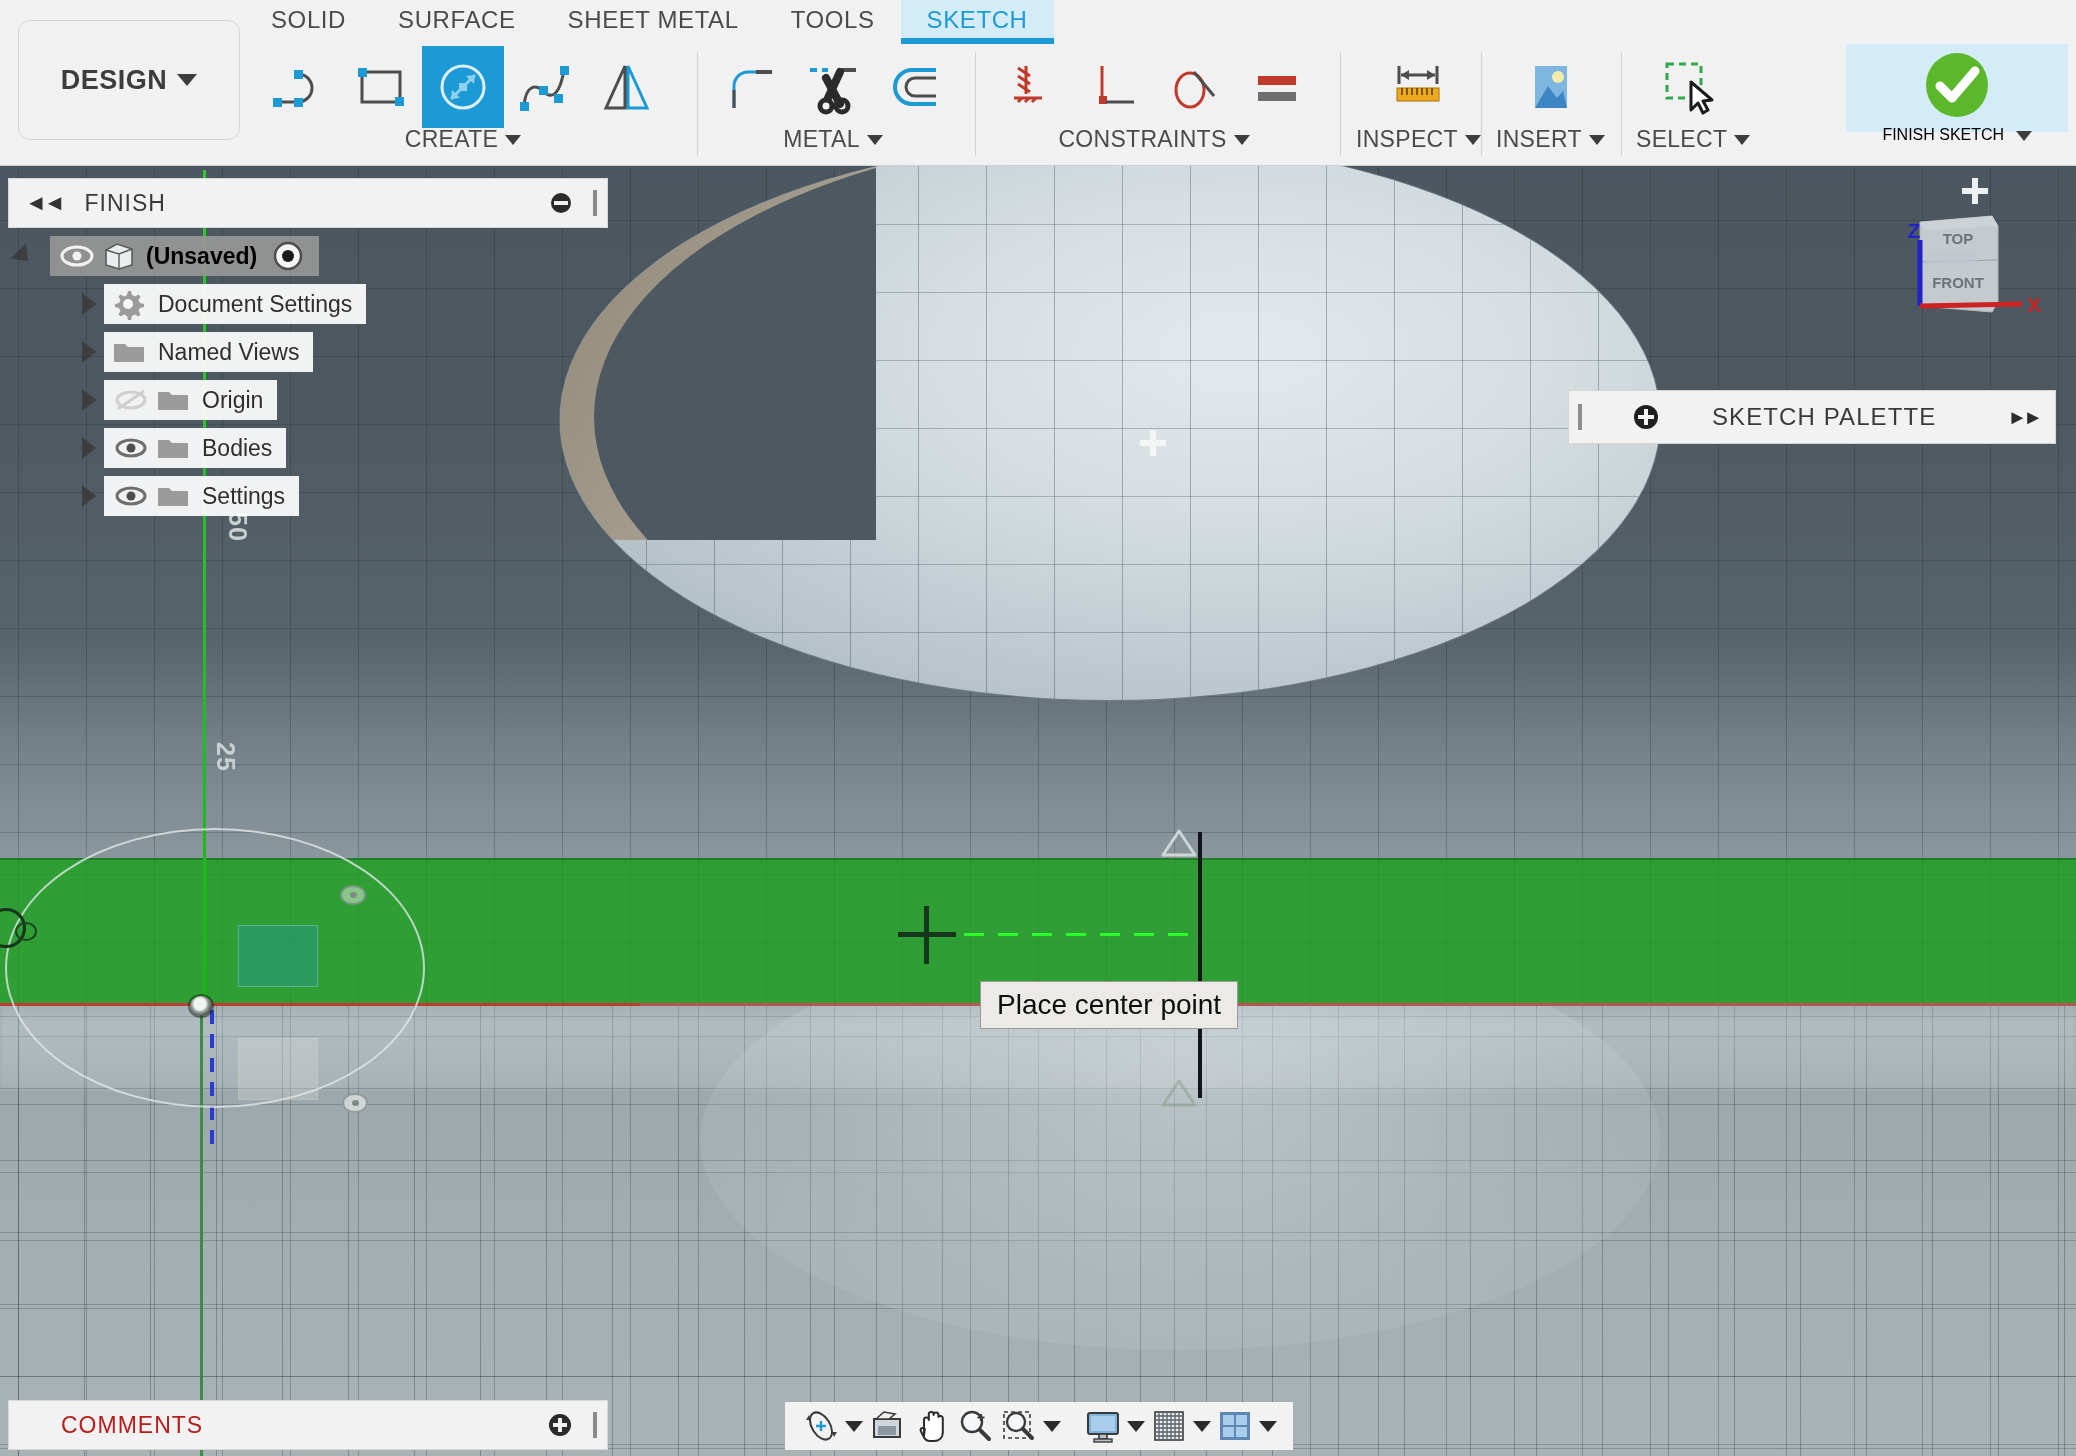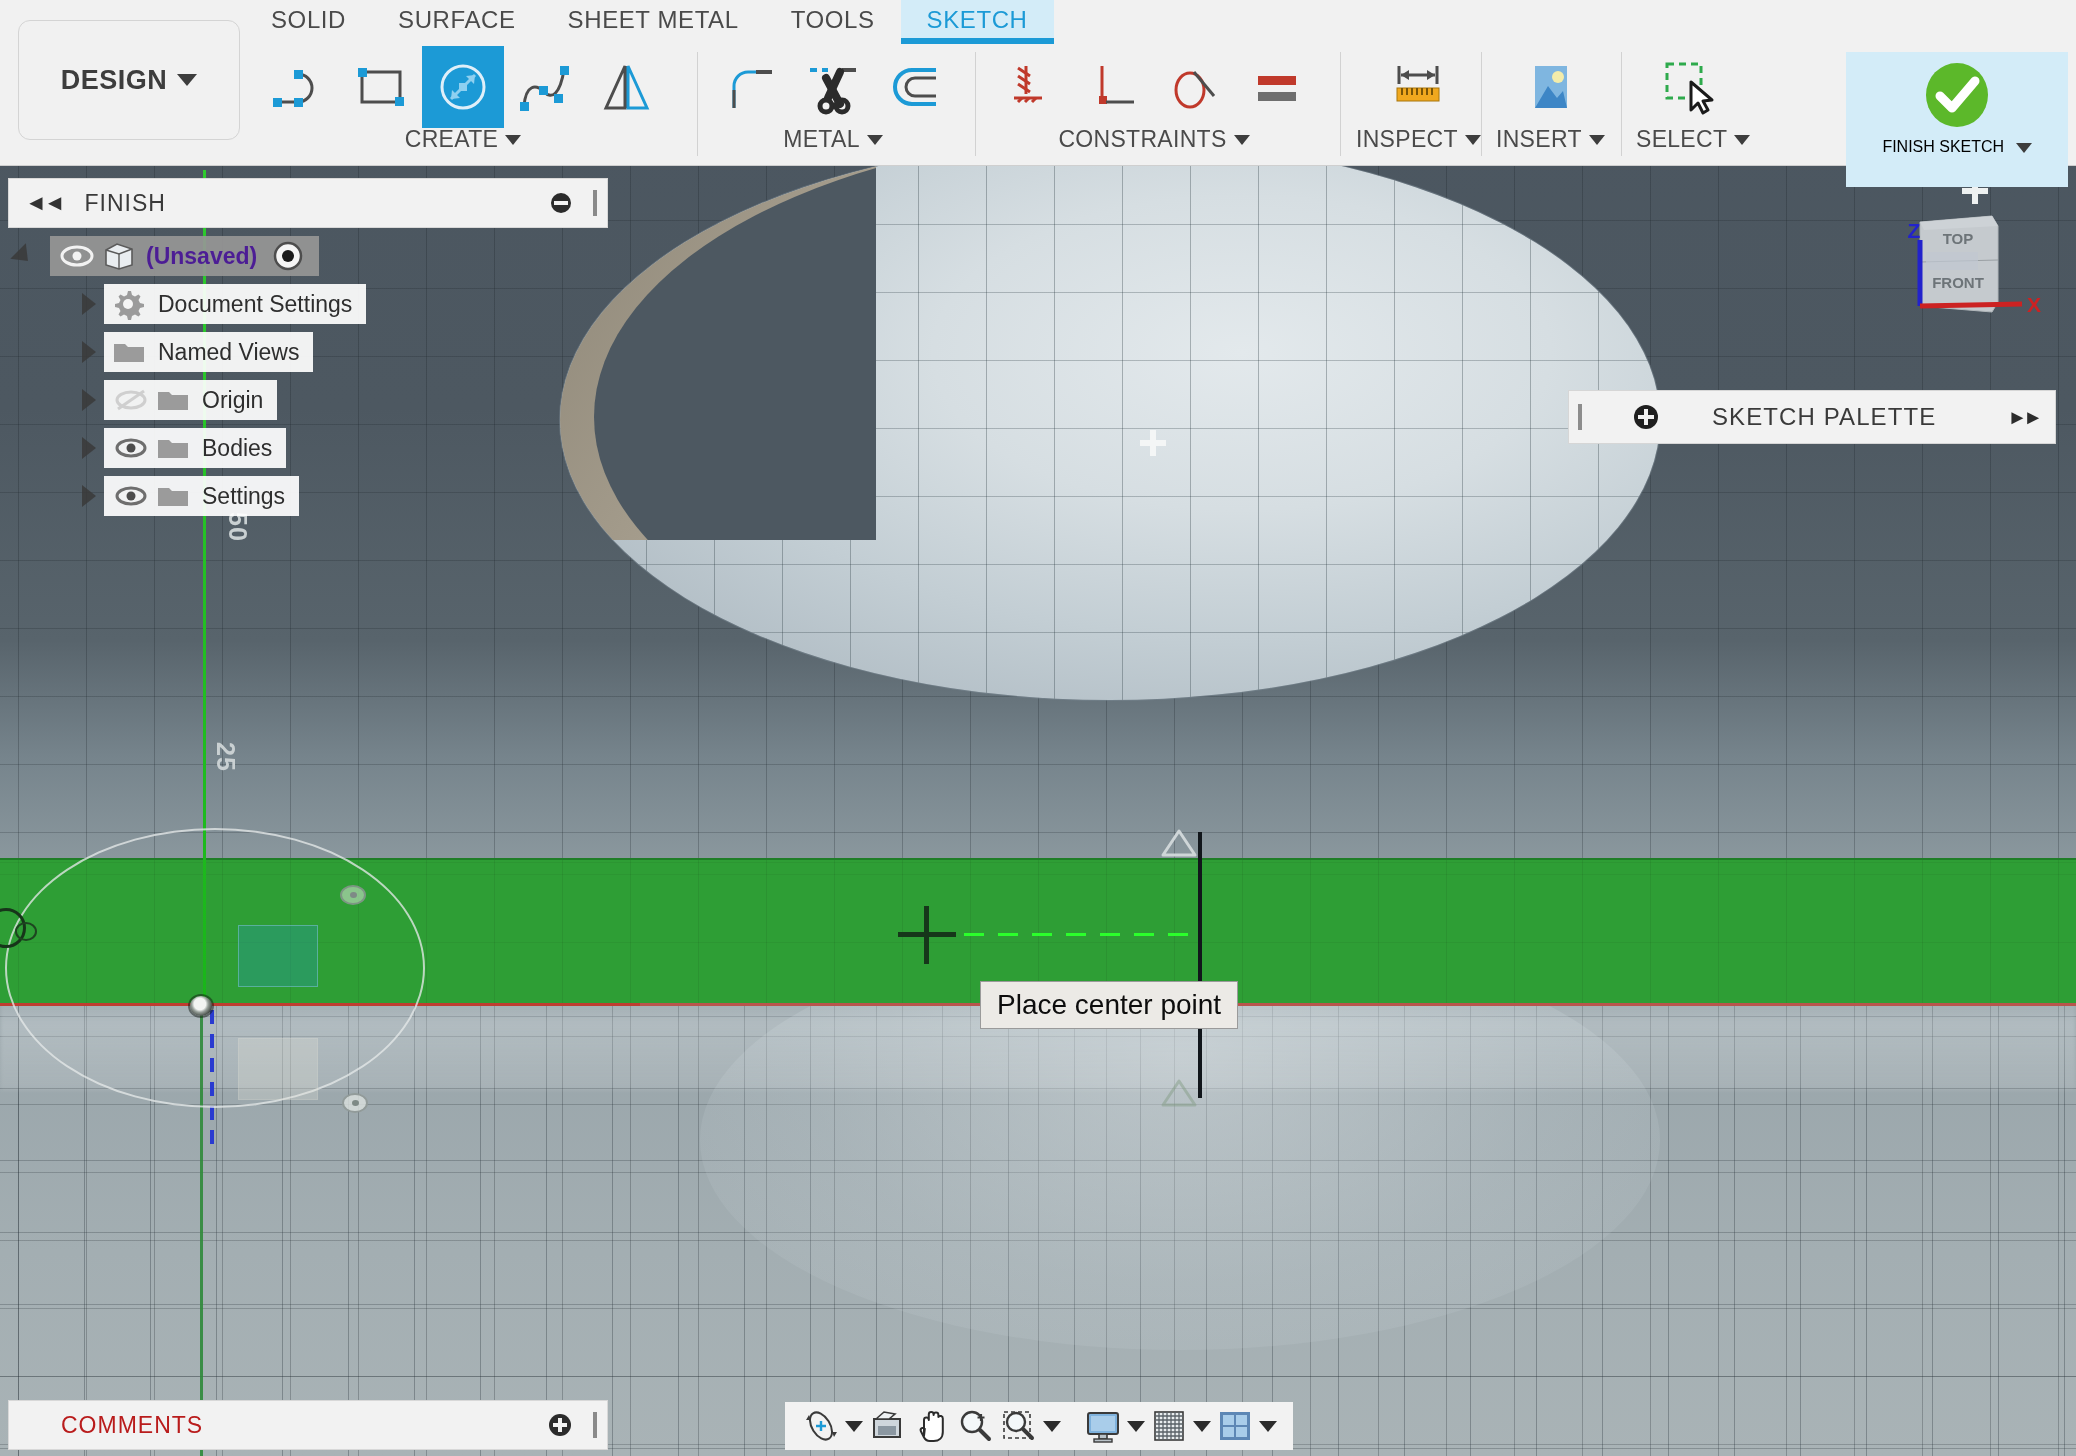--- a/index.html
+++ b/index.html
@@ -204,42 +204,42 @@
                box-shadow: inset 0 -6px 0 #1c9ad6; }
 
   
   .pgroup{ position:absolute; top:44px; height:122px; display:flex; flex-direction:column; align-items:center;}
   .pgroup .icons{ display:flex; align-items:center; gap:0px; height:86px;}
   .pgroup .glabel{ font-size:23px; color:#4a4a4a; letter-spacing:.3px; margin-top:-4px; display:flex; align-items:center;}
   .tbtn{ width:82px; height:82px; display:flex; align-items:center; justify-content:center; cursor:pointer; position:relative;}
   .tbtn.sel{ background:#1c9ad6; }
   .vsep{ position:absolute; top:52px; width:1px; height:104px; background:#d2d2d2; }
 
-  #finish-group{ position:absolute; top:52px; left:1846px; width:222px; height:135px;
+  #finish-group{ position:absolute; top:44px; left:1846px; width:222px; height:88px;
                  background:#d3ecf8; display:flex;flex-direction:column;align-items:center;cursor:pointer;}
 
   
   #browser-bar{
     position:absolute; left:8px; top:178px; width:600px; height:50px;
     background:#f2f2f2; border:1px solid #d8d8d8; display:flex; align-items:center; z-index:30;
   }
   #browser-bar .collapse{ margin-left:16px; color:#333; font-size:22px; letter-spacing:-3px; cursor:pointer;}
   #browser-bar .btitle{ margin-left:22px; font-size:23px; color:#3a3a3a; letter-spacing:1px;}
   #browser-bar .minus{
     position:absolute; right:36px; width:20px;height:20px;border-radius:50%;background:#2b2b2b;cursor:pointer;}
   #browser-bar .minus:after{content:"";position:absolute;left:3px;top:8px;width:14px;height:4px;background:#f2f2f2;}
   #browser-bar .grip{ position:absolute; right:10px; width:3px; height:26px; border-left:2px solid #8a8a8a; border-right:2px solid #8a8a8a;}
 
   #tree{ position:absolute; left:8px; top:232px; width:600px; z-index:30; font-size:23px; color:#2e2e2e;}
   .trow{ display:flex; align-items:center; height:48px; }
   .tw{ width:30px; display:flex; justify-content:center; }
   .arrow{ width:0;height:0;border-top:11px solid transparent;border-bottom:11px solid transparent;border-left:14px solid #3a3a3a; opacity:.85; cursor:pointer;}
   .arrow.open{ transform:rotate(45deg); }
   .pill{ display:flex; align-items:center; height:40px; padding:0 14px 0 8px; background:rgba(255,255,255,.92); }
-  .pill.root{ background:rgba(150,150,150,.92); color:#4c1d95; font-weight:700; }
+  .pill.root{ background:rgba(150,150,150,.92); color:#000000; font-weight:700; }
   .eye{ width:38px; height:26px; margin-right:6px; flex:0 0 auto;}
   .folder{ width:34px;height:26px;margin-right:12px;flex:0 0 auto;}
   .gear{ width:32px;height:32px;margin-right:14px;flex:0 0 auto;}
   .cube{ width:34px;height:30px;margin-right:10px;flex:0 0 auto;}
   .radio{ width:34px;height:34px;margin-left:14px;flex:0 0 auto;}
   .tlabel{ white-space:nowrap; }
 
   
   #sketch-palette{
     position:absolute; left:1568px; top:390px; width:488px; height:54px;

